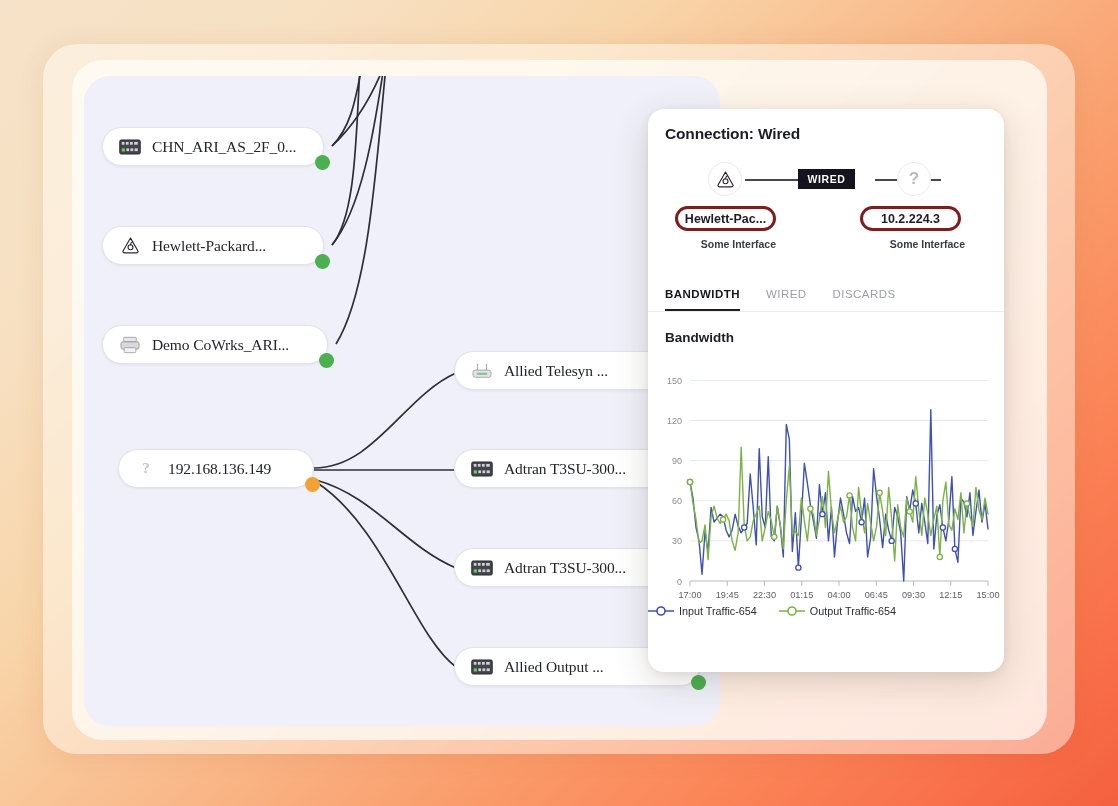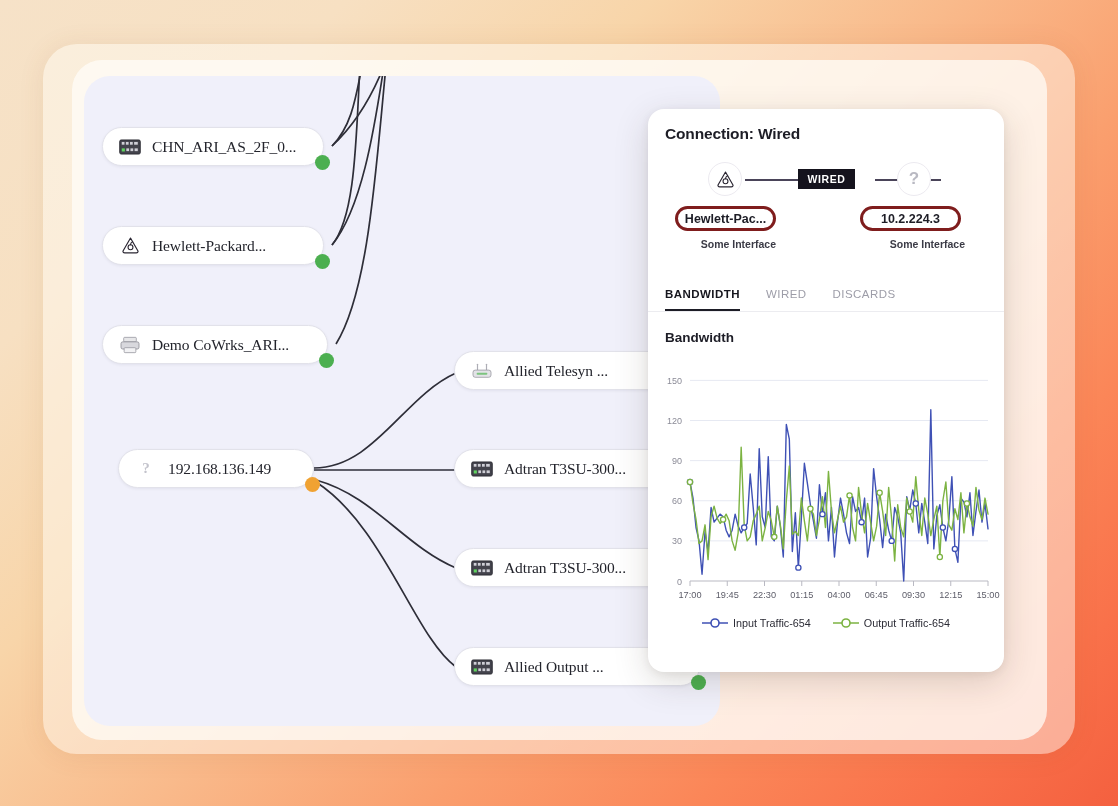--- a/index.html
+++ b/index.html
@@ -146,22 +146,22 @@
   .tab.active { color: #16161e; font-weight: bold; border-bottom: 2px solid #1d1d26; }
 
   #chart-heading {
     font-size: 13.5px; font-weight: bold; color: #1d1d26;
     padding: 18px 0 0 17px;
   }
   #chart-wrap { position: relative; margin-top: 6px; }
   #chart-svg { display: block; }
 
   #legend {
-    display: flex; justify-content: center; gap: 22px;
-    margin-top: 16px;
+    display: flex; gap: 22px;
+    margin-top: 4px;
   }
   .legend-item { display: flex; align-items: center; gap: 5px; }
   .legend-text { font-size: 10.8px; color: #2c2c36; }
 </style>
 </head>
 <body>
 
 <div id="frame-outer"></div>
 <div id="frame-inner"></div>
 

